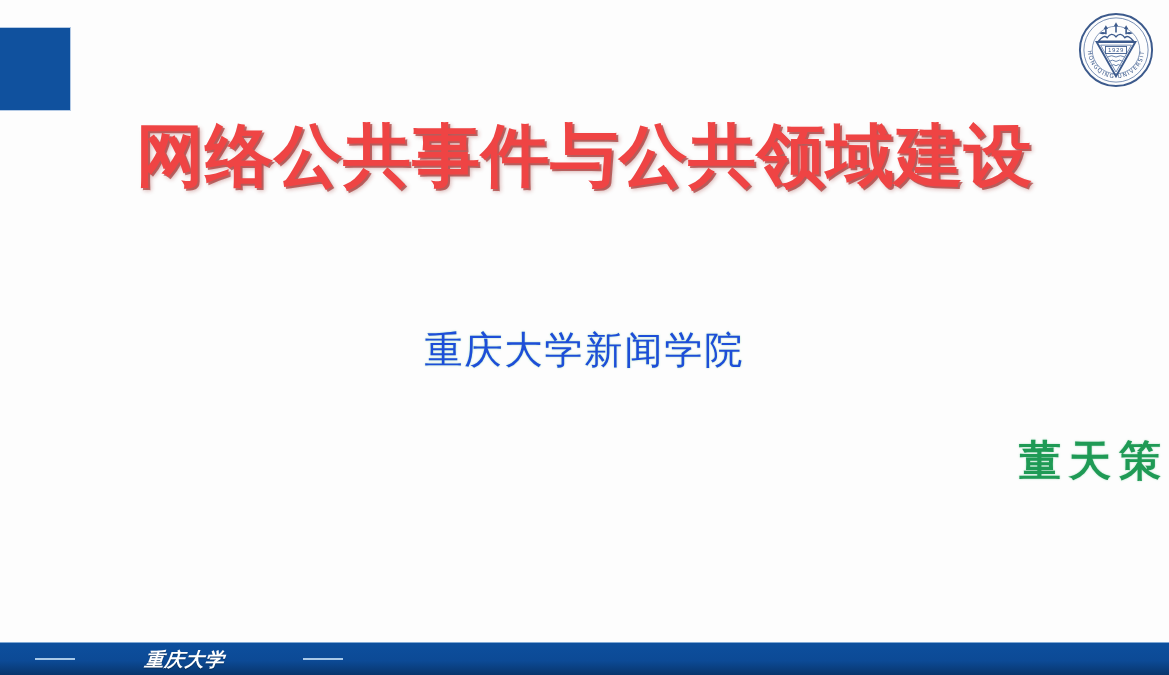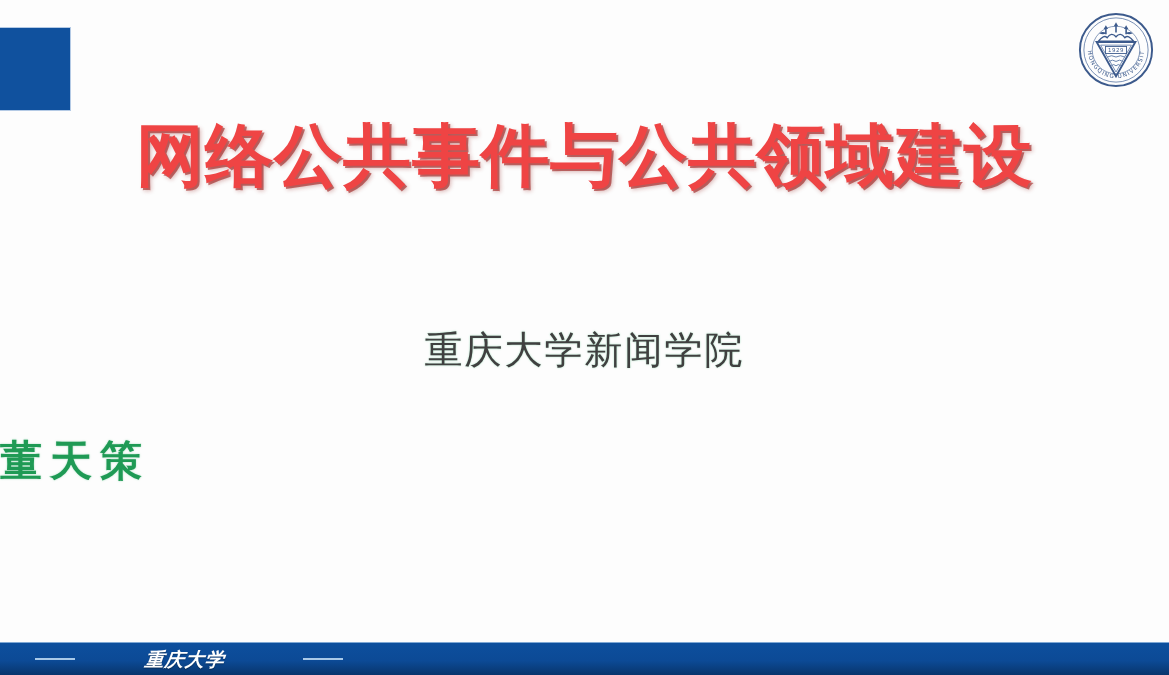--- a/index.html
+++ b/index.html
@@ -59,35 +59,35 @@
        3px 3px 4px rgba(140,20,15,0.30);
   }
 
   
   .affiliation {
     position: absolute;
     left: 0;
     right: 0;
     top: 325px;
     text-align: center;
-    color: #404040;
+    color: #1d4ed8;
     font-family: "DejaVu Sans", "Liberation Sans", sans-serif;
     font-size: 38px;
     letter-spacing: 2px;
     white-space: nowrap;
     text-shadow: 0 0 2px rgba(140,215,175,0.8);
   }
 
   
   .author {
     position: absolute;
     left: 0;
     right: 0;
     top: 433px;
-    text-align: left;
+    text-align: right;
     color: #1f9a55;
     font-family: "DejaVu Serif", "Liberation Serif", serif;
     font-weight: bold;
     font-size: 42px;
     letter-spacing: 8px;
     white-space: nowrap;
     text-shadow: 0 0 2px rgba(130,205,165,0.75);
   }
 
   

